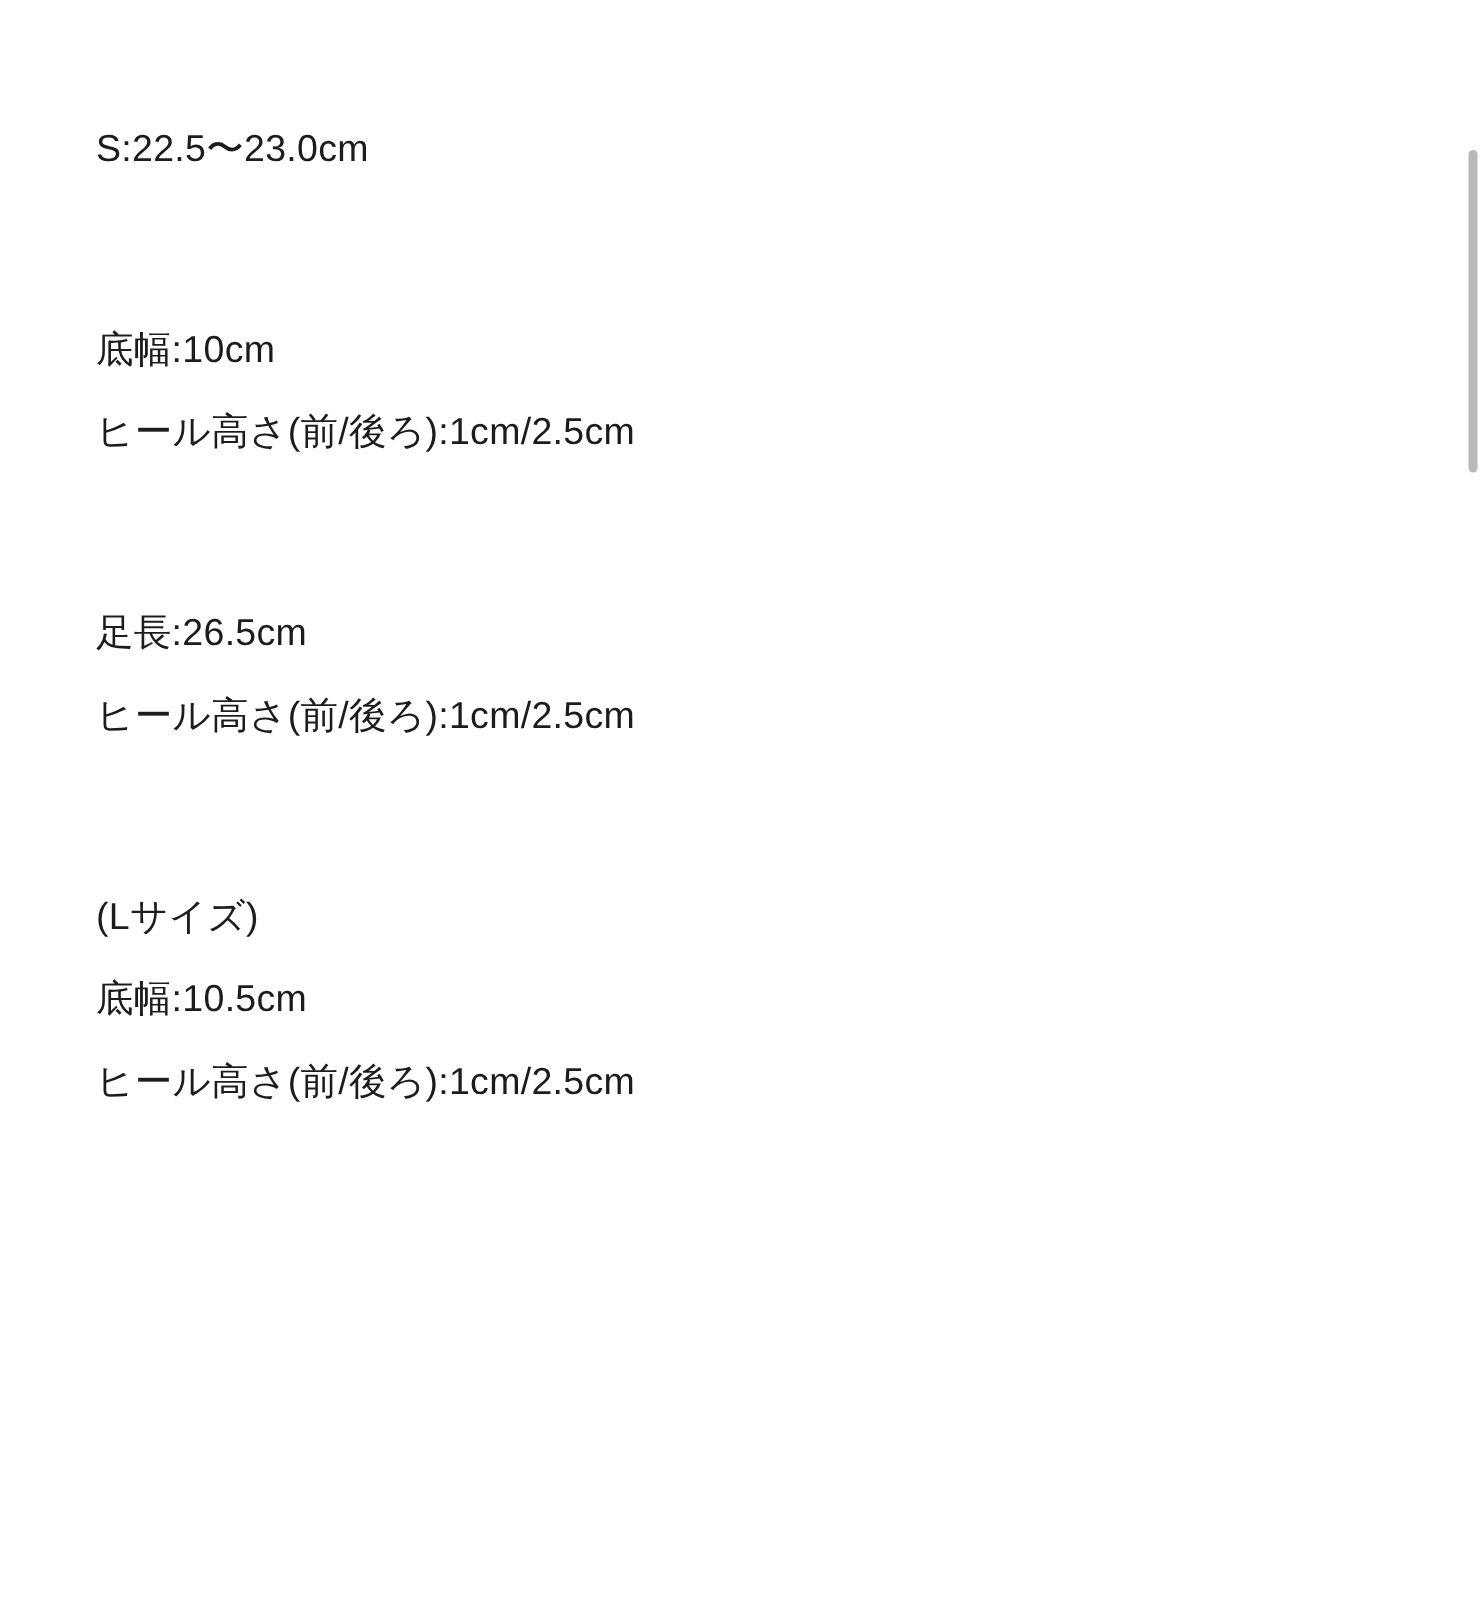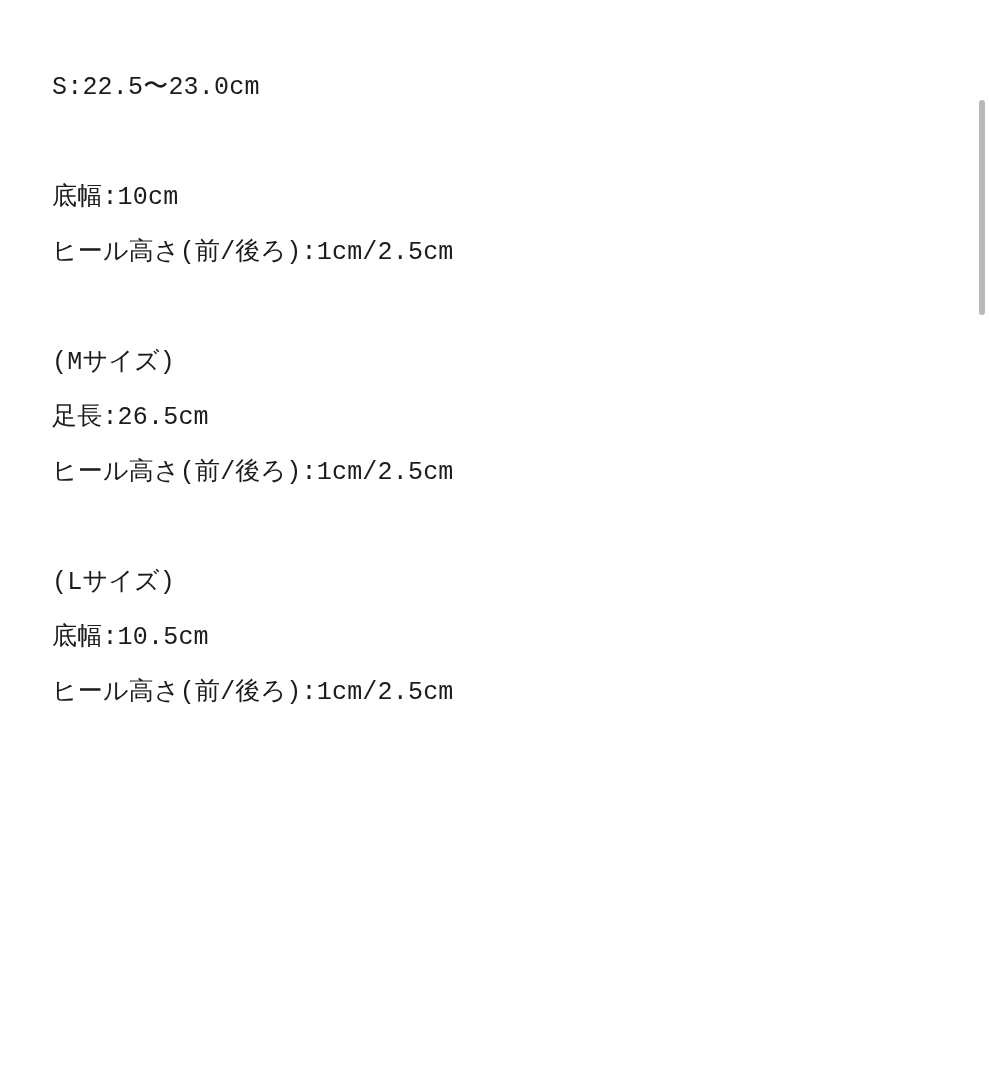--- a/index.html
+++ b/index.html
@@ -32,22 +32,21 @@
     color: #1c1c1c;
     white-space: pre;
     letter-spacing: 0.2px;
   }
 
   .spacer {
     height: 55px;
   }
 
   .block {
-    margin: 0;
-    font-family: Liberation Mono, monospace;
+    margin: 12px;
   }
 
   
   .scrollbar-track {
     position: absolute;
     top: 0;
     right: 0;
     width: 14px;
     height: 1080px;
     background: #ffffff;
@@ -74,21 +73,20 @@
   <div class="spacer"></div>
 
   <div class="block">
     <div class="line">底幅:10cm</div>
     <div class="line">ヒール高さ(前/後ろ):1cm/2.5cm</div>
   </div>
 
   <div class="spacer"></div>
 
   <div class="block">
-    <div class="line">(Mサイズ)</div>
     <div class="line">足長:26.5cm</div>
     <div class="line">ヒール高さ(前/後ろ):1cm/2.5cm</div>
   </div>
 
   <div class="spacer"></div>
 
   <div class="block">
     <div class="line">(Lサイズ)</div>
     <div class="line">底幅:10.5cm</div>
     <div class="line">ヒール高さ(前/後ろ):1cm/2.5cm</div>

